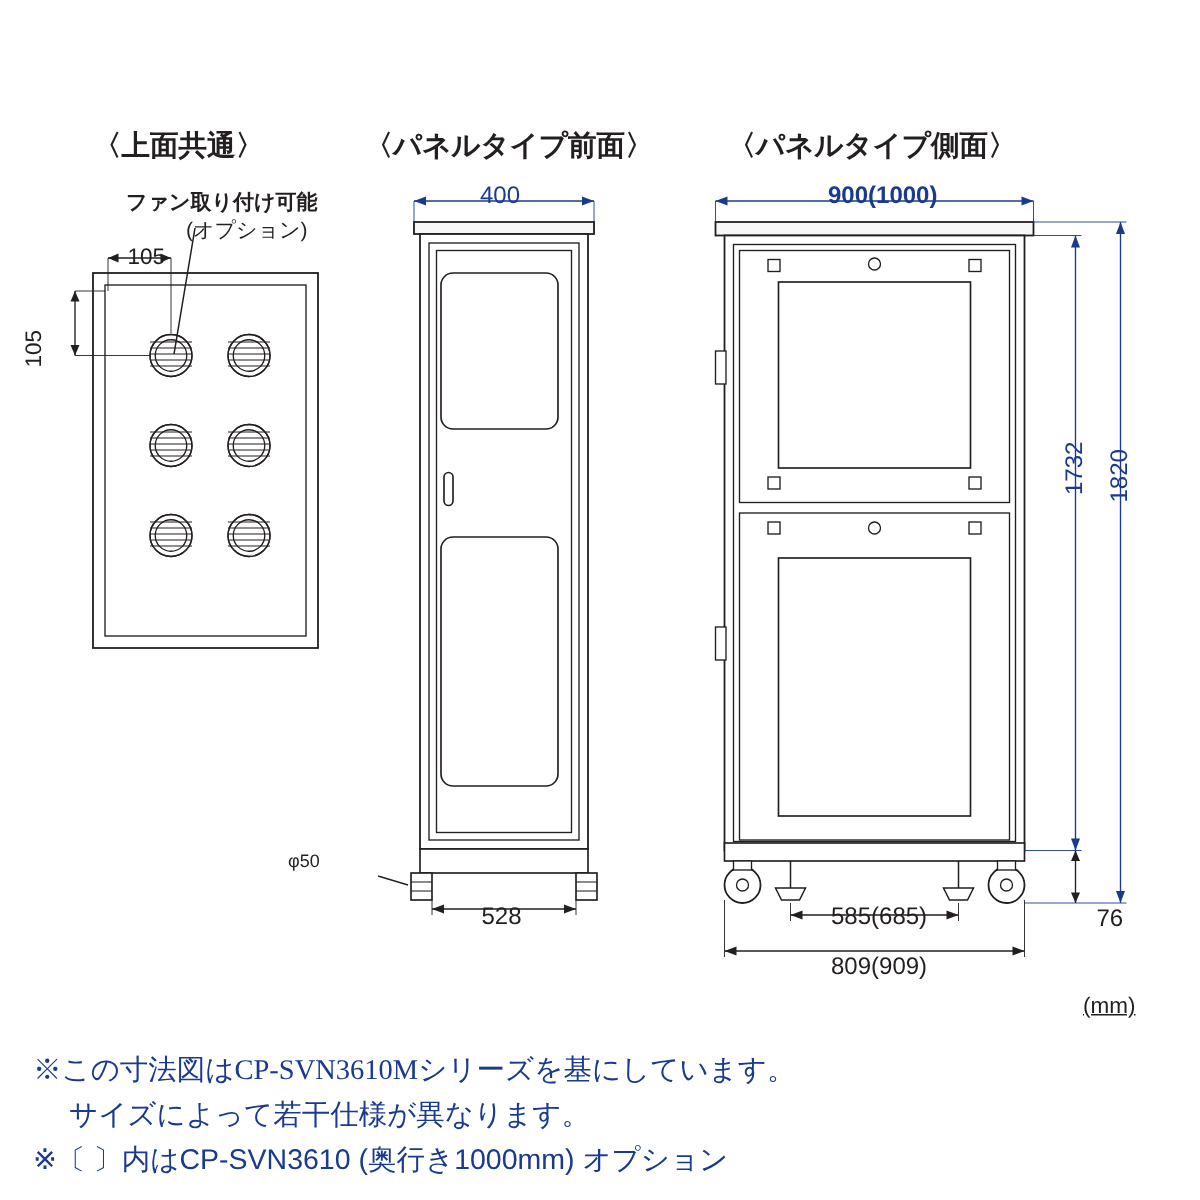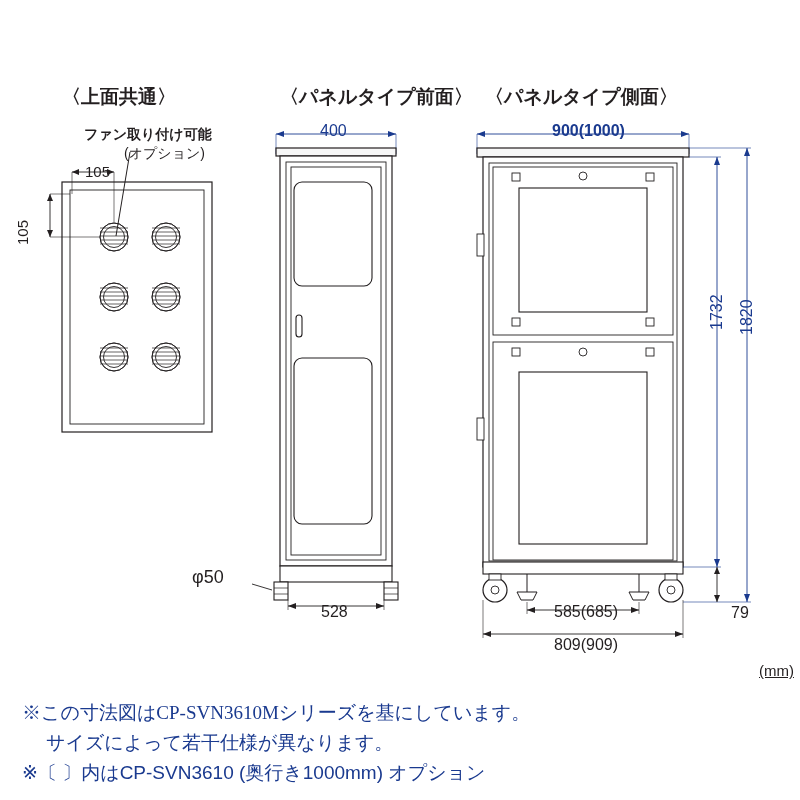--- a/index.html
+++ b/index.html
@@ -17,21 +17,21 @@
   .mm{font-size:15px;color:#231f20;}
   svg{display:block;}
   .lbl{font-size:13px;white-space:nowrap;}
 </style>
 </head>
 <body>
 
 <div class="stage">
 
   <div class="abs ttl" style="left:62px;top:84px;">〈上面共通〉</div>
-  <div class="abs ttl" style="left:243px;top:84px;margin-left:37px;">〈パネルタイプ前面〉</div>
+  <div class="abs ttl" style="left:243px;top:84px;">〈パネルタイプ前面〉</div>
   <div class="abs ttl" style="left:485px;top:84px;text-align:center;">〈パネルタイプ側面〉</div>
 
   <div class="abs" style="left:20px;top:110px;width:240px;height:360px;">
     <svg width="240" height="360" viewBox="0 0 240 360">
 
       <rect x="42" y="72" width="150" height="250" fill="#ffffff" stroke="#231f20" stroke-width="1.2"></rect>
       <rect x="50" y="80" width="134" height="234" fill="#ffffff" stroke="#231f20" stroke-width="0.9"></rect>
 
       <g stroke="#231f20" stroke-width="0.9" fill="#ffffff">
         <g>
@@ -165,21 +165,21 @@
       <line x1="2" y1="474" x2="22" y2="480" stroke="#231f20" stroke-width="0.9"></line>
 
       <line x1="38" y1="496" x2="134" y2="496" stroke="#231f20" stroke-width="0.9"></line>
       <path d="M38 496 l8 -3 v6 z" fill="#231f20"></path>
       <path d="M134 496 l-8 -3 v6 z" fill="#231f20"></path>
       <line x1="38" y1="490" x2="38" y2="500" stroke="#231f20" stroke-width="0.6"></line>
       <line x1="134" y1="490" x2="134" y2="500" stroke="#231f20" stroke-width="0.6"></line>
     </svg>
   </div>
   <div class="abs dim" style="left:320px;top:122px;">400</div>
-  <div class="abs dimk" style="left:192px;top:567px;font-size:18px;text-align:right;">φ50</div>
+  <div class="abs dimk" style="left:192px;top:567px;font-size:12px;text-align:right;">φ50</div>
   <div class="abs dimk" style="left:321px;top:603px;font-size:16px;">528</div>
 
   <div class="abs" style="left:455px;top:110px;width:330px;height:540px;">
     <svg width="330" height="540" viewBox="0 0 330 540">
 
       <line x1="22" y1="24" x2="234" y2="24" stroke="#1a3a8f" stroke-width="0.9"></line>
       <path d="M22 24 l8 -3 v6 z" fill="#1a3a8f"></path>
       <path d="M234 24 l-8 -3 v6 z" fill="#1a3a8f"></path>
       <line x1="22" y1="24" x2="22" y2="44" stroke="#1a3a8f" stroke-width="0.6"></line>
       <line x1="234" y1="24" x2="234" y2="44" stroke="#1a3a8f" stroke-width="0.6"></line>
@@ -248,23 +248,23 @@
       <path d="M28 524 l8 -3 v6 z" fill="#231f20"></path>
       <path d="M228 524 l-8 -3 v6 z" fill="#231f20"></path>
       <line x1="28" y1="490" x2="28" y2="528" stroke="#231f20" stroke-width="0.6"></line>
       <line x1="228" y1="490" x2="228" y2="528" stroke="#231f20" stroke-width="0.6"></line>
     </svg>
   </div>
 
   <div class="abs dim" style="left:552px;top:122px;font-weight:bold;">900(1000)</div>
   <div class="abs dim" style="left:708px;top:330px;transform:rotate(-90deg);transform-origin:left top;">1732</div>
   <div class="abs dim" style="left:738px;top:335px;transform:rotate(-90deg);transform-origin:left top;">1820</div>
-  <div class="abs dimk" style="left:731px;top:604px;font-size:16px;">79</div>
+  <div class="abs dimk" style="left:731px;top:604px;font-size:16px;">76</div>
   <div class="abs dimk" style="left:554px;top:603px;font-size:16px;">585(685)</div>
   <div class="abs dimk" style="left:554px;top:636px;font-size:16px;">809(909)</div>
 
-  <div class="abs mm" style="left:759px;top:662px;text-decoration:underline;">(mm)</div>
+  <div class="abs mm" style="left:722px;top:662px;text-decoration:underline;">(mm)</div>
 
   <div class="abs footer" style="left:22px;top:700px;font-family:Liberation Serif, serif;">※この寸法図はCP-SVN3610Mシリーズを基にしています。</div>
   <div class="abs footer" style="left:46px;top:730px;">サイズによって若干仕様が異なります。</div>
   <div class="abs footer" style="left:22px;top:760px;">※〔 〕内はCP-SVN3610 (奥行き1000mm) オプション</div>
 
 </div>
 
 </body></html>

